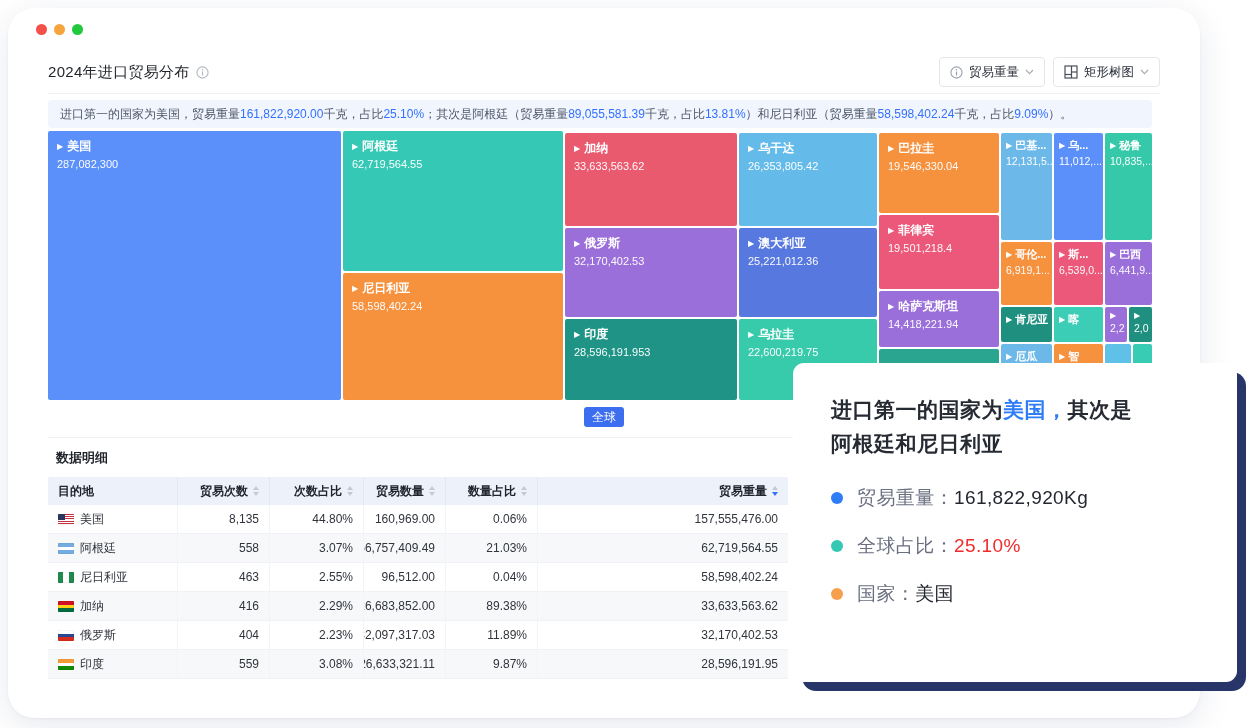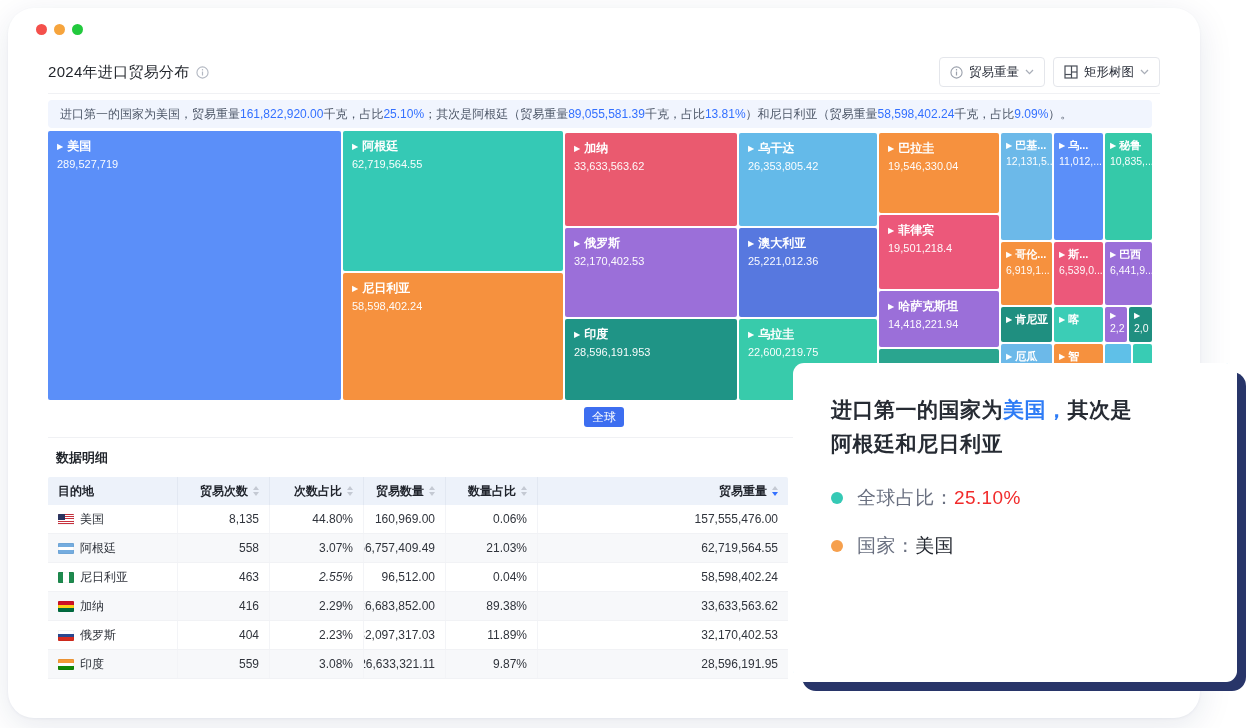--- a/index.html
+++ b/index.html
@@ -148,21 +148,21 @@
   <div class="summary">
     <span><span>进口第一的国家为美国，贸易重量</span><span class="hl">161,822,920.00</span><span>千克，占比</span><span class="hl">25.10%</span><span>；其次是阿根廷（贸易重量</span><span class="hl">89,055,581.39</span><span>千克，占比</span><span class="hl">13.81%</span><span>）和尼日利亚（贸易重量</span><span class="hl">58,598,402.24</span><span>千克，占比</span><span class="hl">9.09%</span><span>）。</span></span>
   </div>
 
   <div id="treemap">
       <div class="tm-cell" style="left: 0px; top: 0px; width: 293px; height: 269px; background: rgb(91, 143, 249);">
         <div class="tm-name">
           <span class="tm-arrow">▶</span>
           <span>美国</span>
         </div>
-        <div class="tm-val">289,527,719</div>
+        <div class="tm-val">287,082,300</div>
       </div>
       <div class="tm-cell" style="left: 295px; top: 0px; width: 220px; height: 140px; background: rgb(53, 201, 181);">
         <div class="tm-name">
           <span class="tm-arrow">▶</span>
           <span>阿根廷</span>
         </div>
         <div class="tm-val">62,719,564.55</div>
       </div>
       <div class="tm-cell" style="left: 295px; top: 142px; width: 220px; height: 127px; background: rgb(246, 145, 62);">
         <div class="tm-name">
@@ -386,21 +386,21 @@
           <div class="td" style="width: 82px;">56,757,409.49</div>
           <div class="td" style="width: 92px;">21.03%</div>
           <div class="td" style="width: 250px;">62,719,564.55</div>
         </div>
         <div class="tr">
           <div class="td left" style="width: 130px;">
             <span class="flag flag-ng"></span>
             <span>尼日利亚</span>
           </div>
           <div class="td" style="width: 92px;">463</div>
-          <div class="td" style="width: 94px; font-style: italic;">2.55%</div>
+          <div class="td" style="width: 94px;">2.55%</div>
           <div class="td" style="width: 82px;">96,512.00</div>
           <div class="td" style="width: 92px;">0.04%</div>
           <div class="td" style="width: 250px;">58,598,402.24</div>
         </div>
         <div class="tr alt">
           <div class="td left" style="width: 130px;">
             <span class="flag flag-gh"></span>
             <span>加纳</span>
           </div>
           <div class="td" style="width: 92px;">416</div>
@@ -434,20 +434,25 @@
       </div>
   </div>
 
 </div>
 
 <div id="tooltip">
   <div class="tt-inner">
     <div class="tt-title"><span>进口第一的国家为</span><span class="hl">美国，</span><span>其次是阿根廷和尼日利亚</span></div>
     <div class="tt-items" id="tt-items">
         <div class="tt-item">
+          <span class="tt-dot" style="background: rgb(46, 124, 246);"></span>
+          <span class="tt-label">贸易重量：</span>
+          <span class="tt-value">161,822,920Kg</span>
+        </div>
+        <div class="tt-item">
           <span class="tt-dot" style="background: rgb(53, 201, 181);"></span>
           <span class="tt-label">全球占比：</span>
           <span class="tt-value red">25.10%</span>
         </div>
         <div class="tt-item">
           <span class="tt-dot" style="background: rgb(246, 160, 77);"></span>
           <span class="tt-label">国家：</span>
           <span class="tt-value">美国</span>
         </div>
       </div>

